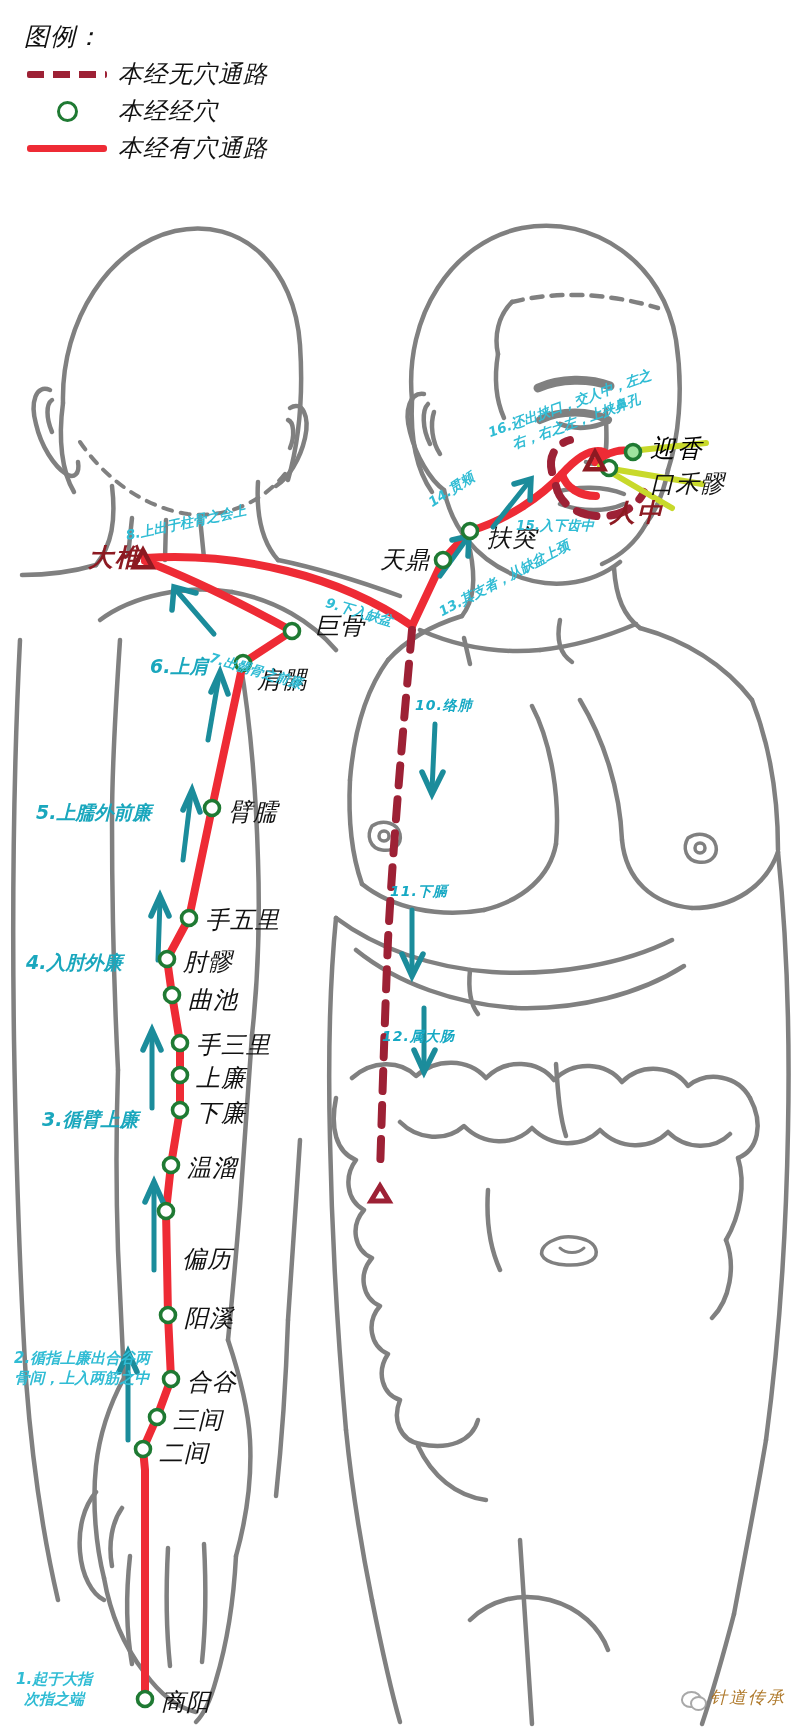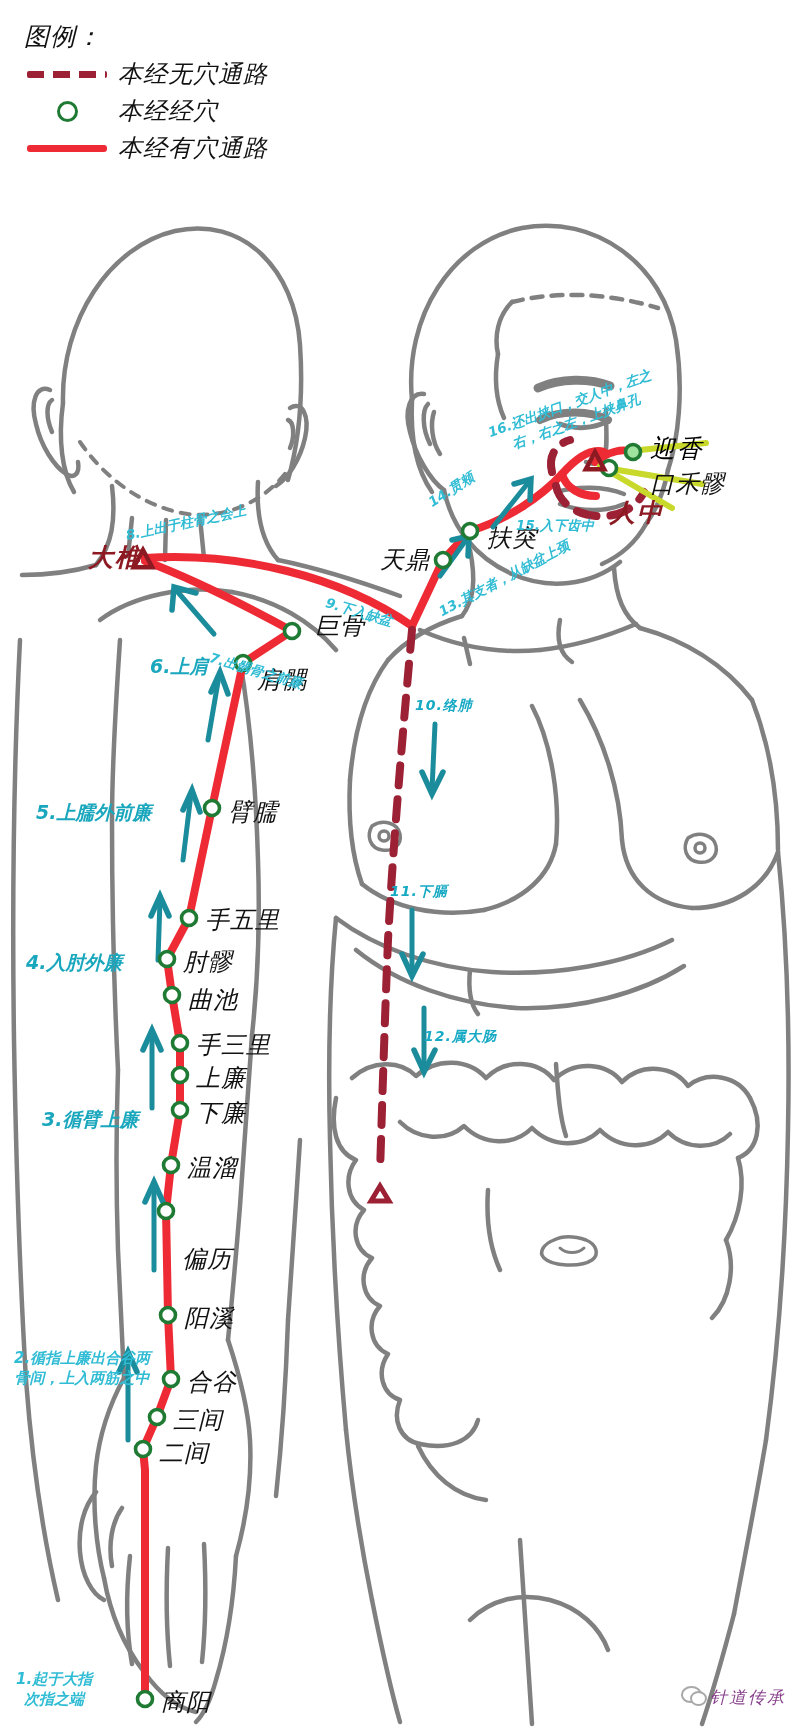--- a/index.html
+++ b/index.html
@@ -32,22 +32,22 @@
   .cyan-sm2{font-size:15px;color:#30bcd4;font-weight:bold;letter-spacing:0px;}
   .darkred{font-size:25px;color:#8d1a22;font-weight:bold;letter-spacing:2px;}
   .green-lbl{font-size:25px;color:#000000;letter-spacing:2px;}
   .rot-n12{transform:rotate(-12deg);transform-origin:left center;}
   .rot-n20{transform:rotate(-20deg);transform-origin:left center;}
   .rot-n28{transform:rotate(-28deg);transform-origin:left center;}
   .rot-n33{transform:rotate(-33deg);transform-origin:left center;}
   .rot-p16{transform:rotate(16deg);transform-origin:left center;}
 
   
-  .wm{position:absolute;right:14px;bottom:18px;display:flex;align-items:flex-start;
-      color:#701a75;font-size:17px;letter-spacing:2px;opacity:.85;}
+  .wm{position:absolute;right:14px;bottom:18px;display:flex;align-items:flex-end;
+      color:#a16207;font-size:17px;letter-spacing:2px;opacity:.85;}
   .wm-ico{width:24px;height:18px;margin-right:5px;position:relative;}
   .wm-ico::before{content:"";position:absolute;left:0;top:0;width:17px;height:13px;
       border:2px solid #9a9a9a;border-radius:50% 50% 45% 45%;}
   .wm-ico::after{content:"";position:absolute;left:9px;top:5px;width:13px;height:11px;
       border:2px solid #9a9a9a;border-radius:50%;background:#fff;}
 </style>
 </head>
 <body>
 
 <div id="stage">
@@ -367,21 +367,21 @@
       </div>
       <div class="lbl cyan-sm rot-p16" style="left: 326px; top: 596px;">
         <div>9.下入缺盆</div>
       </div>
       <div class="lbl cyan-b" style="left: 415px; top: 698px;">
         <div>10.络肺</div>
       </div>
       <div class="lbl cyan-b" style="left: 390px; top: 884px;">
         <div>11.下膈</div>
       </div>
-      <div class="lbl cyan-b" style="left: 382px; top: 1029px; padding-left: 42px;">
+      <div class="lbl cyan-b" style="left: 382px; top: 1029px;">
         <div>12.属大肠</div>
       </div>
       <div class="lbl cyan-sm rot-n28" style="left: 440px; top: 606px;">
         <div>13.其支者，从缺盆上颈</div>
       </div>
       <div class="lbl cyan-sm rot-n33" style="left: 430px; top: 497px;">
         <div>14.贯颊</div>
       </div>
       <div class="lbl cyan-sm" style="left: 516px; top: 519px;">
         <div>15.入下齿中</div>

